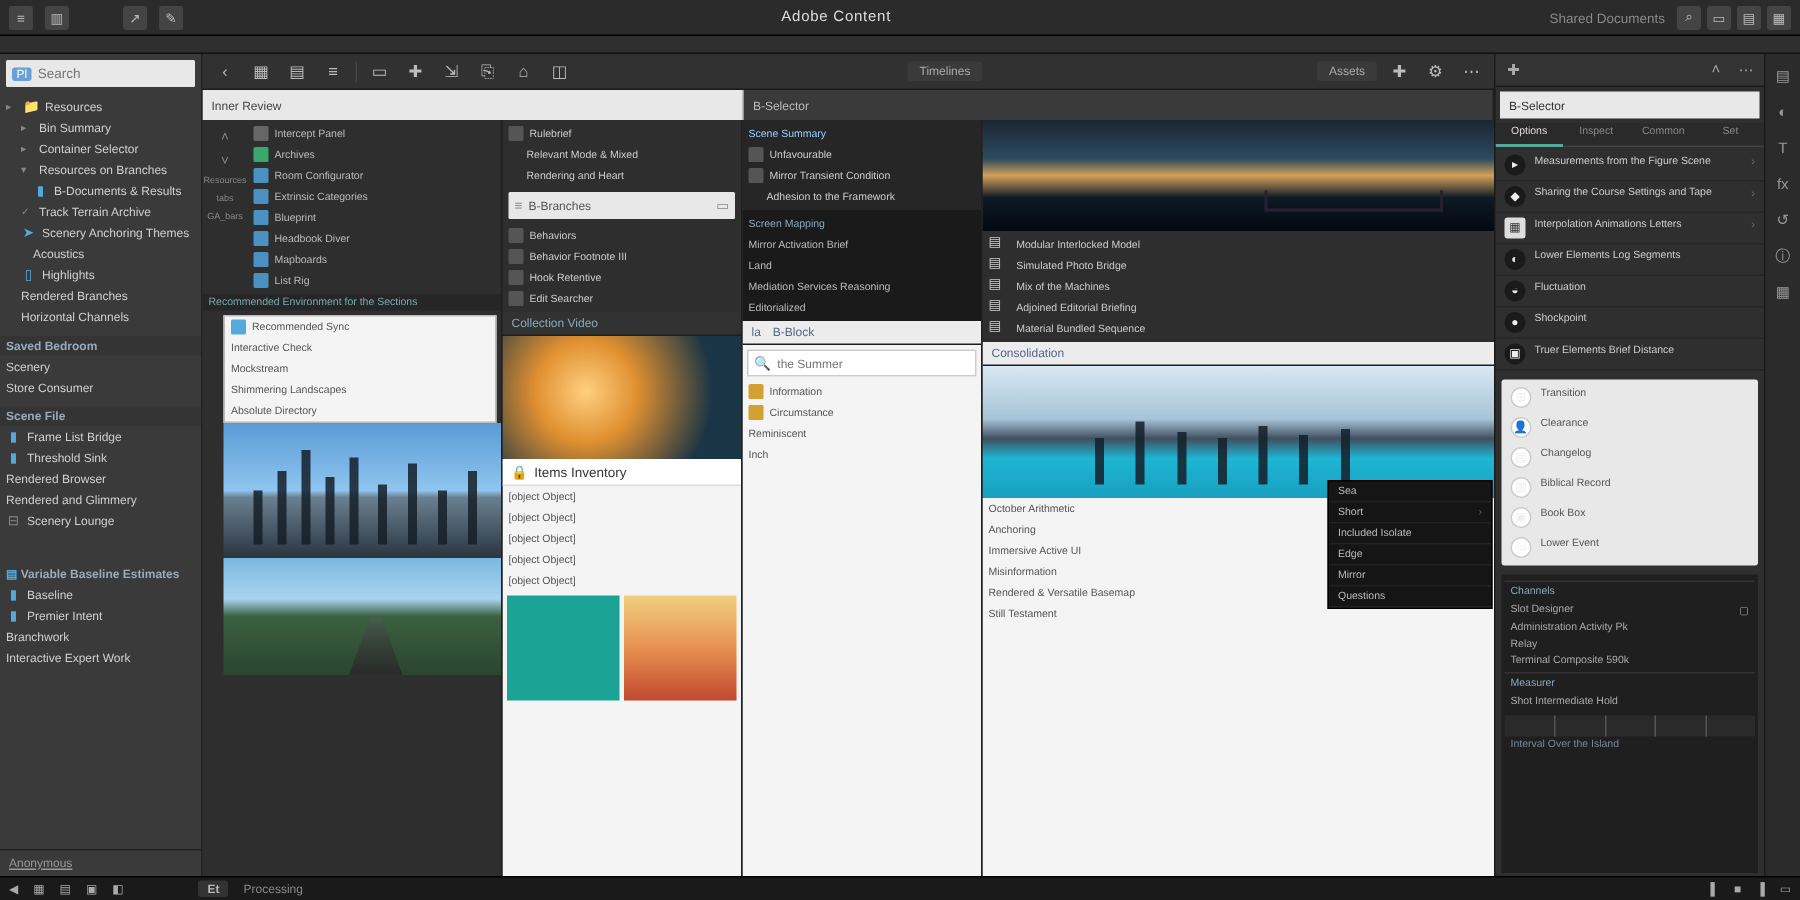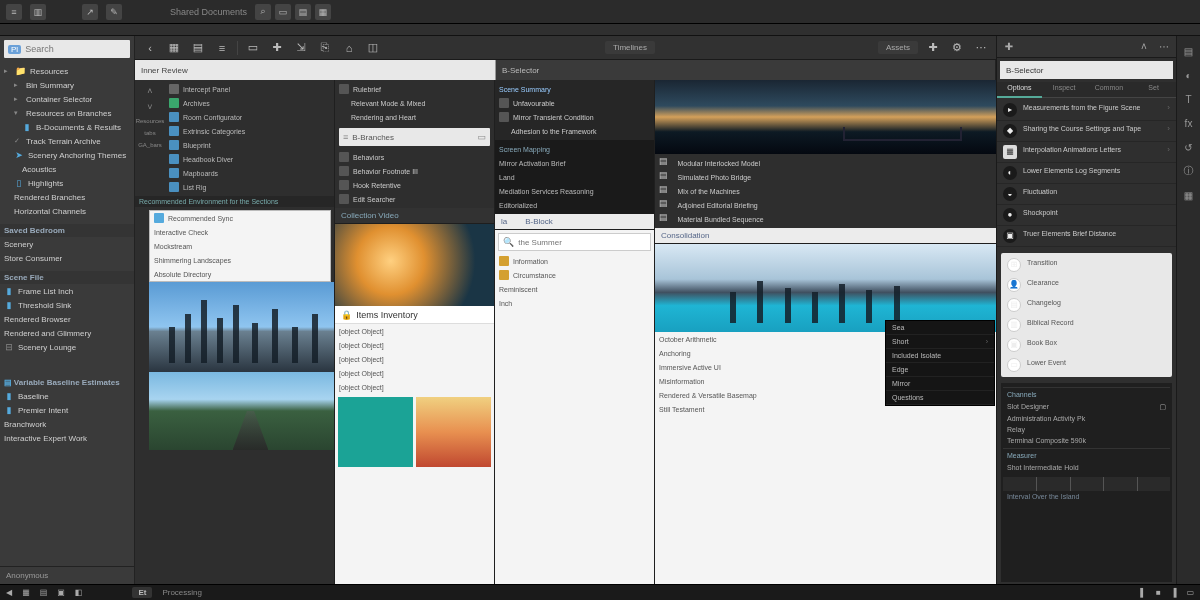--- a/index.html
+++ b/index.html
@@ -19,21 +19,21 @@
   .sb-search { margin: 4px; display: flex; align-items: center; background: #e8e8e8; height: 18px; border-radius: 1px; padding: 0 4px; gap: 4px; }
   .sb-search input { flex: 1; border: none; background: transparent; font-size: 9px; color: #333; outline: none; height: 100%; }
   .sb-search .pill { background: #6aa0d8; color: #fff; font-size: 8px; padding: 0 3px; border-radius: 2px; }
   .sb-tree { flex: 1; overflow: hidden; padding: 2px 0; }
   .sb-item { display: flex; align-items: center; height: 14px; padding: 0 4px; gap: 4px; color: #d0d0d0; font-size: 8px; white-space: nowrap; overflow: hidden; cursor: pointer; }
   .sb-item.indent1 { padding-left: 14px; }
   .sb-item.indent2 { padding-left: 22px; }
   .sb-item .chev { width: 8px; color: #888; font-size: 7px; }
   .sb-item .ico { width: 10px; height: 10px; display: flex; align-items: center; justify-content: center; font-size: 9px; }
   .sb-sect { margin-top: 6px; padding: 2px 4px; font-size: 8px; color: #9ab; font-weight: 600; background: #343434; }
-  .sb-foot { padding: 4px 6px; border-top: 1px solid #222; font-size: 8px; color: #999; }
+  .sb-foot { padding: 4px 6px; border-top: 1px solid #222; font-size: 8px; color: #999; text-decoration: underline; }
 
   
   .workspace { flex: 1; background: #2a2a2a; display: flex; flex-direction: column; overflow: hidden; }
   .ws-icons { height: 24px; background: #313131; display: flex; align-items: center; gap: 6px; padding: 0 6px; border-bottom: 1px solid #1a1a1a; }
   .ws-icons .ibtn { width: 18px; height: 18px; display: flex; align-items: center; justify-content: center; color: #bbb; font-size: 11px; cursor: pointer; border-radius: 2px; }
   .ws-icons .sep { width: 1px; height: 14px; background: #444; }
   .ws-icons .spacer { flex: 1; }
   .ws-icons .tablab { font-size: 8px; color: #aaa; padding: 2px 8px; background: #3a3a3a; border-radius: 2px; cursor: pointer; }
 
   .ws-tabrow { height: 20px; background: #3c3c3c; display: flex; }
@@ -121,20 +121,21 @@
 </style>
 </head>
 <body>
 
 <div class="titlebar">
   <span class="ticon">≡</span>
   <span class="ticon">▥</span>
   <span style="width:20px"></span>
   <span class="ticon">↗</span>
   <span class="ticon">✎</span>
+  <span class="center">Adobe Content</span>
   <span class="sub">Shared Documents</span>
   <span class="right-group">
     <span class="ticon">⌕</span>
     <span class="ticon">▭</span>
     <span class="ticon">▤</span>
     <span class="ticon">▦</span>
   </span>
 </div>
 <div class="topstrip"></div>
 
@@ -194,21 +195,21 @@
       <div class="sb-item">
           <span>Scenery</span>
         </div>
       <div class="sb-item">
           <span>Store Consumer</span>
         </div>
 
       <div class="sb-sect">Scene File</div>
       <div class="sb-item">
           <span class="ico" style="color:#5ad">▮</span>
-          <span>Frame List Inch</span>
+          <span>Frame List Bridge</span>
         </div>
       <div class="sb-item">
           <span class="ico" style="color:#5ad">▮</span>
           <span>Threshold Sink</span>
         </div>
       <div class="sb-item">
           <span>Rendered Browser</span>
         </div>
       <div class="sb-item">
           <span>Rendered and Glimmery</span>
@@ -440,21 +441,21 @@
           <div class="mini-row">
               <span>Land</span>
             </div>
           <div class="mini-row">
               <span>Mediation Services Reasoning</span>
             </div>
           <div class="mini-row">
               <span>Editorialized</span>
             </div>
         </div>
-        <div class="sect-hdr lt">la <span style="margin-left:18px">B-Block</span></div>
+        <div class="sect-hdr lt">la <span style="margin-left:8px">B-Block</span></div>
         <div class="light-block" style="flex:1">
           <div class="search-field">
             <span>🔍</span>
             <input placeholder="the Summer" style="">
           </div>
           <div class="mini-row">
               <span class="ic yl"></span>
               <span>Information</span>
             </div>
           <div class="mini-row">

